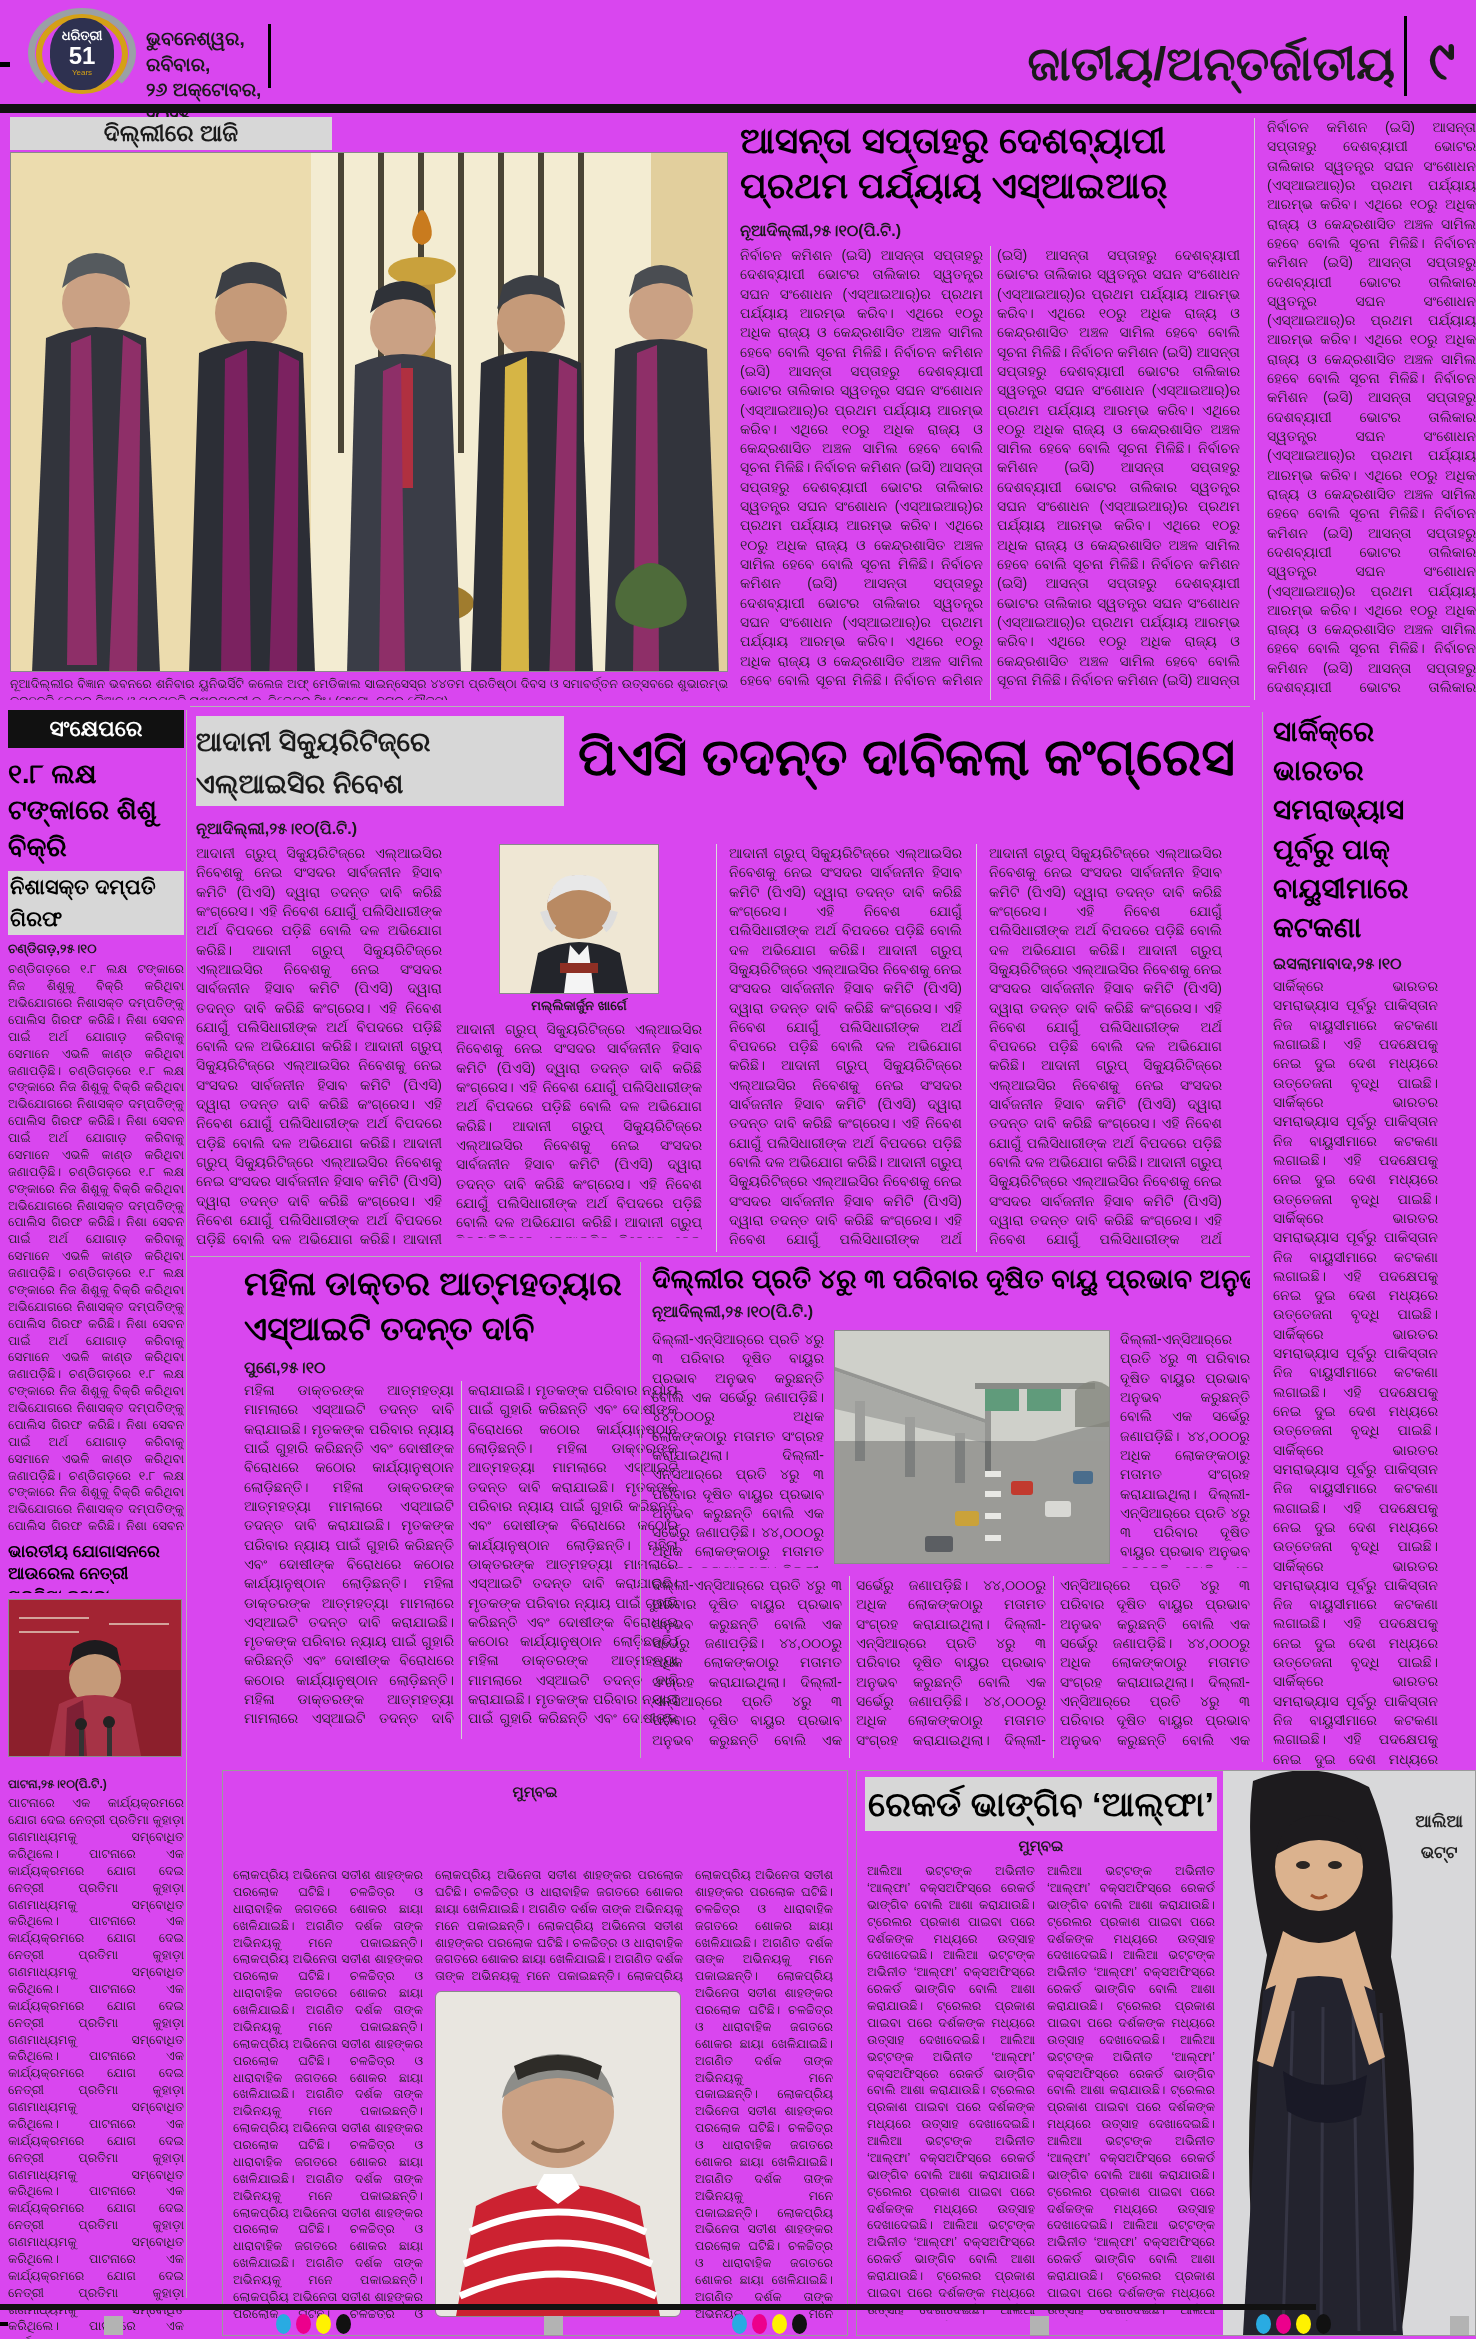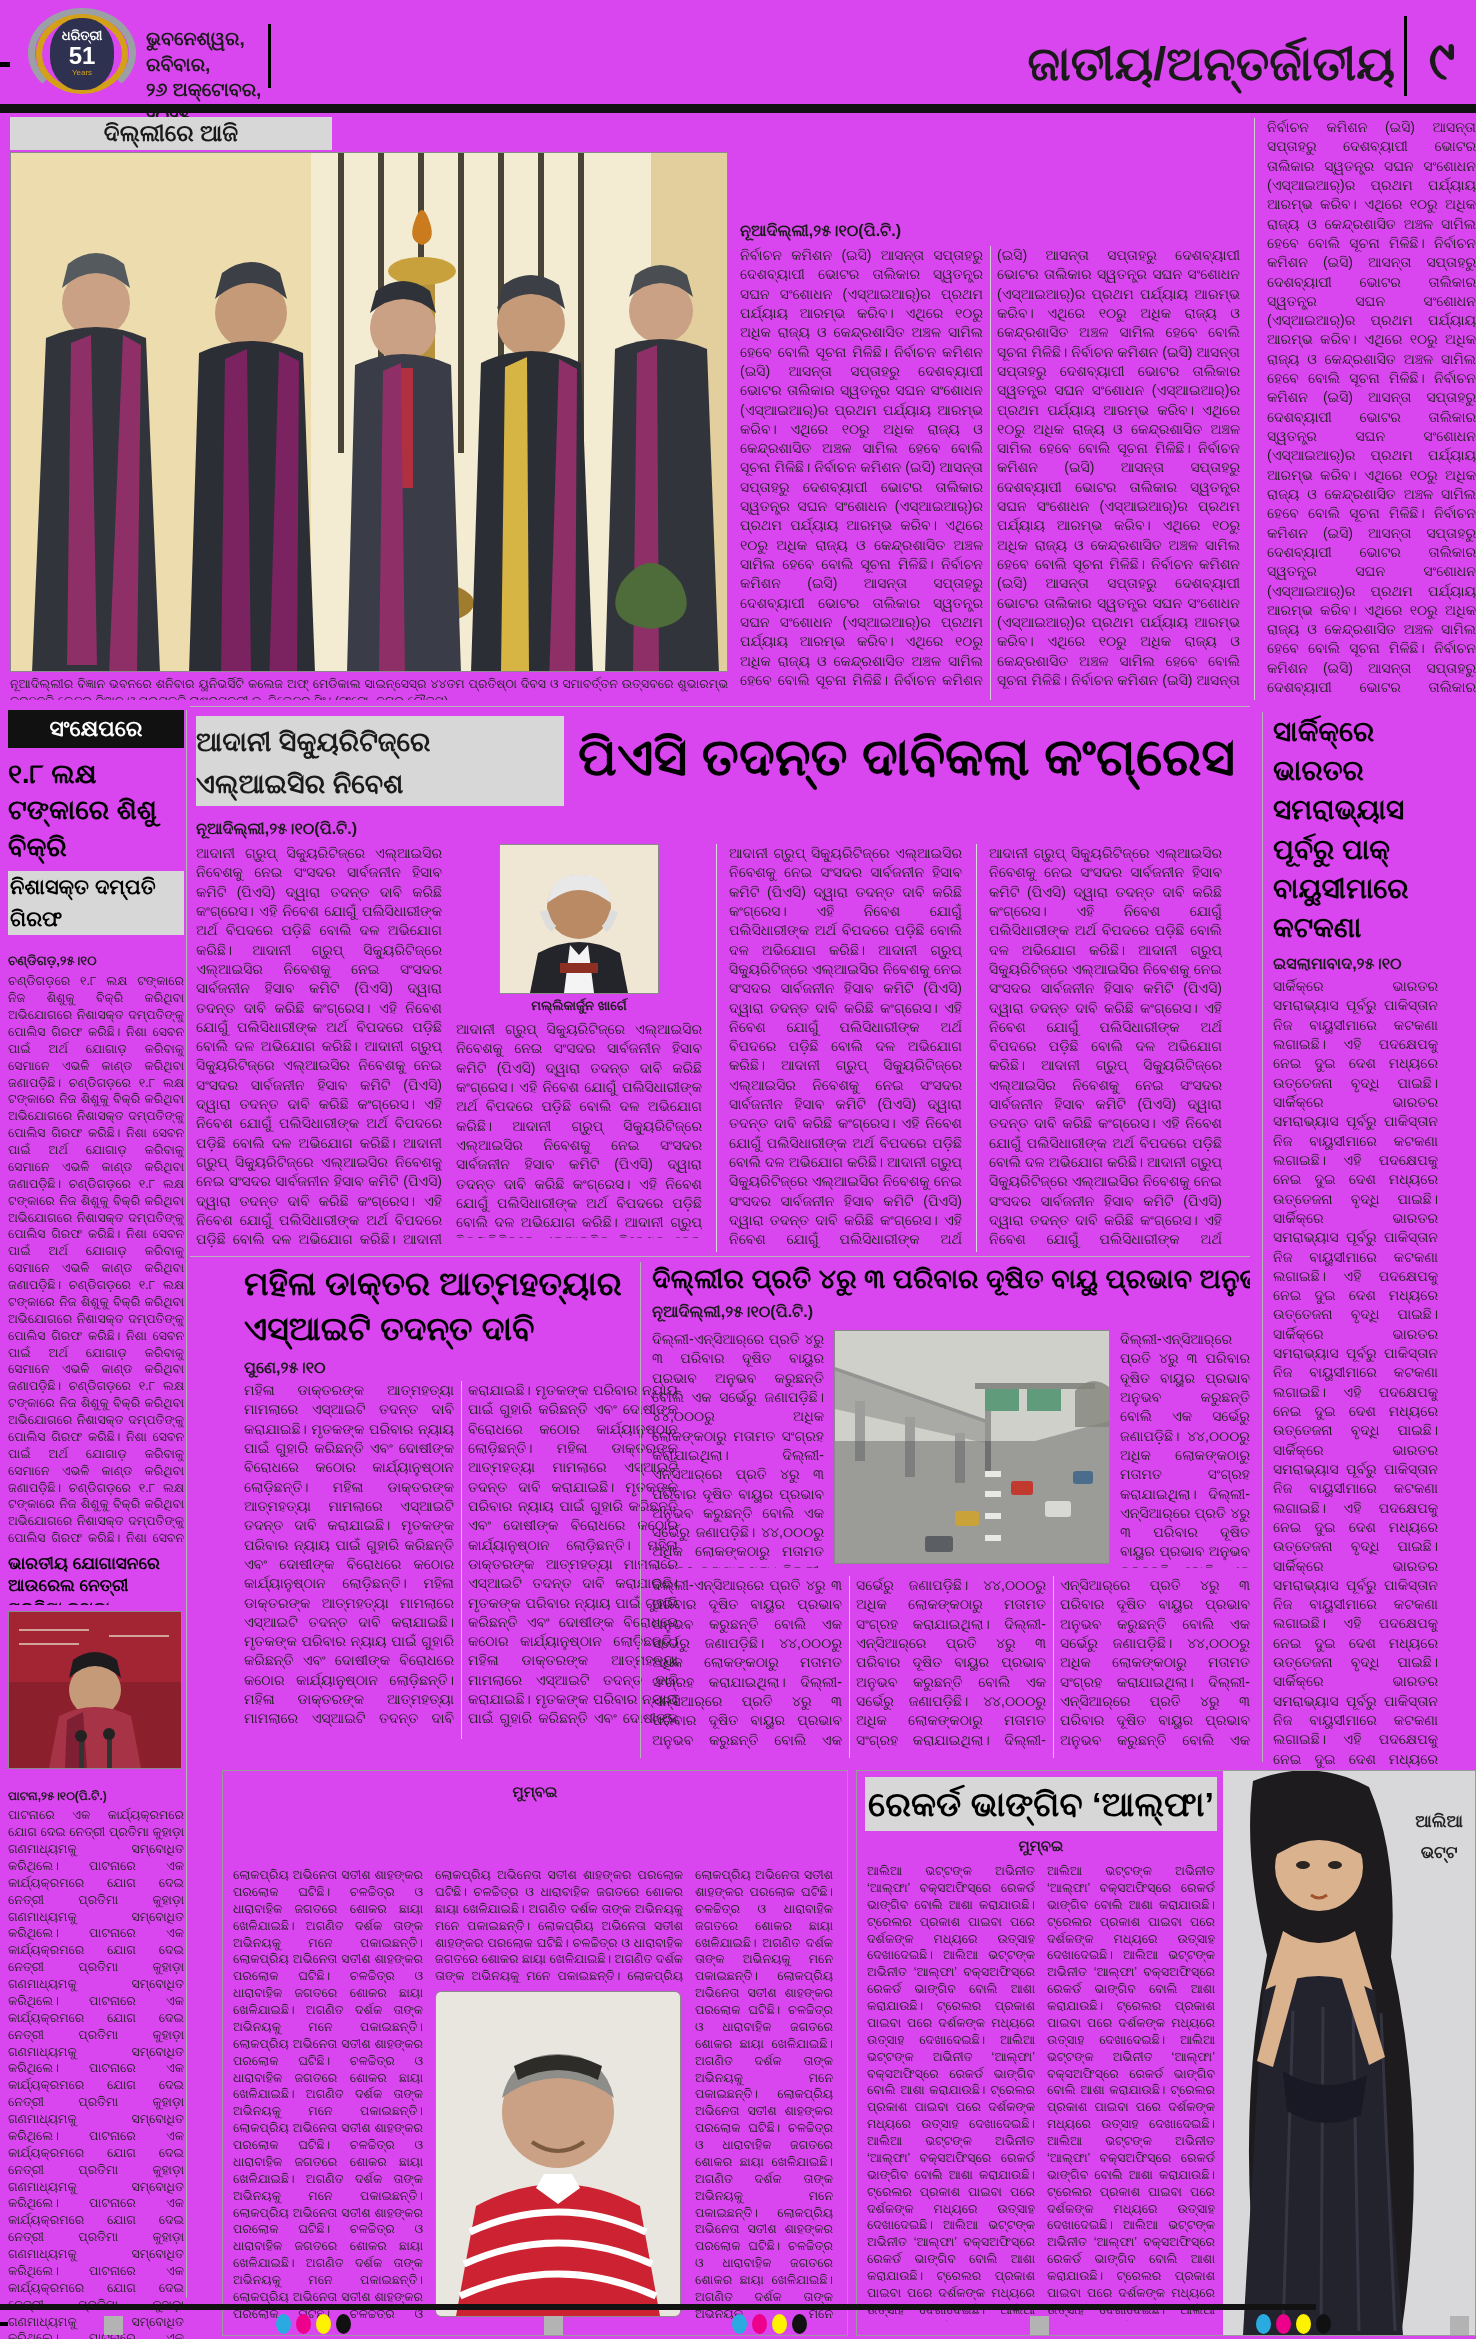--- a/index.html
+++ b/index.html
@@ -106,32 +106,33 @@
           <path d="M618 144 q32 -28 64 0 l-6 -22 q-26 -20 -52 0 z" fill="#4a4d52"></path>
         <path d="M604 196 q46 -20 92 0 l12 324 H594 z" fill="#32343c"></path>
         <path d="M626 200 l20 -8 2 328 h-26 z" fill="#8e2f68"></path>
       </g>
       <path d="M610 430 q30 -40 60 0 q20 40 -30 46 q-50 -6 -30 -46" fill="#4e6b3a"></path>
     </svg>
   </div>
   <div class="abs jt small-text" style="left:10px;top:676px;width:718px;height:24px;">ନୂଆଦିଲ୍ଲୀର ବିଜ୍ଞାନ ଭବନରେ ଶନିବାର ୟୁନିଭର୍ସିଟି କଲେଜ ଅଫ୍ ମେଡିକାଲ ସାଇନ୍ସେସ୍‌ର ୪୪ତମ ପ୍ରତିଷ୍ଠା ଦିବସ ଓ ସମାବର୍ତ୍ତନ ଉତ୍ସବରେ ଶୁଭାରମ୍ଭ କରୁଛନ୍ତି କେନ୍ଦ୍ର ବିଜ୍ଞାନ ଓ ପ୍ରଯୁକ୍ତି ରାଷ୍ଟ୍ରମନ୍ତ୍ରୀ ଡ. ଜିତେନ୍ଦ୍ର ସିଂ। (ଫଟୋ- ନଗର ଗୌତମ)</div>
 
   <div class="abs" style="left:740px;top:118px;width:736px;height:584px;">
+    <div class="headline" style="position:absolute;left:0;top:0;width:500px;font-size:36px;line-height:1.25;">ଆସନ୍ତା ସପ୍ତାହରୁ ଦେଶବ୍ୟାପୀ ପ୍ରଥମ ପର୍ଯ୍ୟାୟ ଏସ୍‌ଆଇଆର୍</div>
     <div class="dateline" style="position:absolute;left:0;top:104px;">ନୂଆଦିଲ୍ଲୀ,୨୫।୧୦(ପି.ଟି.)</div>
     <div class="abs jt body-text cols2" style="left:0;top:128px;width:500px;height:454px;">ନିର୍ବାଚନ କମିଶନ (ଇସି) ଆସନ୍ତା ସପ୍ତାହରୁ ଦେଶବ୍ୟାପୀ ଭୋଟର ତାଲିକାର ସ୍ୱତନ୍ତ୍ର ସଘନ ସଂଶୋଧନ (ଏସ୍‌ଆଇଆର୍)ର ପ୍ରଥମ ପର୍ଯ୍ୟାୟ ଆରମ୍ଭ କରିବ। ଏଥିରେ ୧୦ରୁ ଅଧିକ ରାଜ୍ୟ ଓ କେନ୍ଦ୍ରଶାସିତ ଅଞ୍ଚଳ ସାମିଲ ହେବେ ବୋଲି ସୂଚନା ମିଳିଛି। ନିର୍ବାଚନ କମିଶନ (ଇସି) ଆସନ୍ତା ସପ୍ତାହରୁ ଦେଶବ୍ୟାପୀ ଭୋଟର ତାଲିକାର ସ୍ୱତନ୍ତ୍ର ସଘନ ସଂଶୋଧନ (ଏସ୍‌ଆଇଆର୍)ର ପ୍ରଥମ ପର୍ଯ୍ୟାୟ ଆରମ୍ଭ କରିବ। ଏଥିରେ ୧୦ରୁ ଅଧିକ ରାଜ୍ୟ ଓ କେନ୍ଦ୍ରଶାସିତ ଅଞ୍ଚଳ ସାମିଲ ହେବେ ବୋଲି ସୂଚନା ମିଳିଛି। ନିର୍ବାଚନ କମିଶନ (ଇସି) ଆସନ୍ତା ସପ୍ତାହରୁ ଦେଶବ୍ୟାପୀ ଭୋଟର ତାଲିକାର ସ୍ୱତନ୍ତ୍ର ସଘନ ସଂଶୋଧନ (ଏସ୍‌ଆଇଆର୍)ର ପ୍ରଥମ ପର୍ଯ୍ୟାୟ ଆରମ୍ଭ କରିବ। ଏଥିରେ ୧୦ରୁ ଅଧିକ ରାଜ୍ୟ ଓ କେନ୍ଦ୍ରଶାସିତ ଅଞ୍ଚଳ ସାମିଲ ହେବେ ବୋଲି ସୂଚନା ମିଳିଛି। ନିର୍ବାଚନ କମିଶନ (ଇସି) ଆସନ୍ତା ସପ୍ତାହରୁ ଦେଶବ୍ୟାପୀ ଭୋଟର ତାଲିକାର ସ୍ୱତନ୍ତ୍ର ସଘନ ସଂଶୋଧନ (ଏସ୍‌ଆଇଆର୍)ର ପ୍ରଥମ ପର୍ଯ୍ୟାୟ ଆରମ୍ଭ କରିବ। ଏଥିରେ ୧୦ରୁ ଅଧିକ ରାଜ୍ୟ ଓ କେନ୍ଦ୍ରଶାସିତ ଅଞ୍ଚଳ ସାମିଲ ହେବେ ବୋଲି ସୂଚନା ମିଳିଛି। ନିର୍ବାଚନ କମିଶନ (ଇସି) ଆସନ୍ତା ସପ୍ତାହରୁ ଦେଶବ୍ୟାପୀ ଭୋଟର ତାଲିକାର ସ୍ୱତନ୍ତ୍ର ସଘନ ସଂଶୋଧନ (ଏସ୍‌ଆଇଆର୍)ର ପ୍ରଥମ ପର୍ଯ୍ୟାୟ ଆରମ୍ଭ କରିବ। ଏଥିରେ ୧୦ରୁ ଅଧିକ ରାଜ୍ୟ ଓ କେନ୍ଦ୍ରଶାସିତ ଅଞ୍ଚଳ ସାମିଲ ହେବେ ବୋଲି ସୂଚନା ମିଳିଛି। ନିର୍ବାଚନ କମିଶନ (ଇସି) ଆସନ୍ତା ସପ୍ତାହରୁ ଦେଶବ୍ୟାପୀ ଭୋଟର ତାଲିକାର ସ୍ୱତନ୍ତ୍ର ସଘନ ସଂଶୋଧନ (ଏସ୍‌ଆଇଆର୍)ର ପ୍ରଥମ ପର୍ଯ୍ୟାୟ ଆରମ୍ଭ କରିବ। ଏଥିରେ ୧୦ରୁ ଅଧିକ ରାଜ୍ୟ ଓ କେନ୍ଦ୍ରଶାସିତ ଅଞ୍ଚଳ ସାମିଲ ହେବେ ବୋଲି ସୂଚନା ମିଳିଛି। ନିର୍ବାଚନ କମିଶନ (ଇସି) ଆସନ୍ତା ସପ୍ତାହରୁ ଦେଶବ୍ୟାପୀ ଭୋଟର ତାଲିକାର ସ୍ୱତନ୍ତ୍ର ସଘନ ସଂଶୋଧନ (ଏସ୍‌ଆଇଆର୍)ର ପ୍ରଥମ ପର୍ଯ୍ୟାୟ ଆରମ୍ଭ କରିବ। ଏଥିରେ ୧୦ରୁ ଅଧିକ ରାଜ୍ୟ ଓ କେନ୍ଦ୍ରଶାସିତ ଅଞ୍ଚଳ ସାମିଲ ହେବେ ବୋଲି ସୂଚନା ମିଳିଛି। ନିର୍ବାଚନ କମିଶନ (ଇସି) ଆସନ୍ତା ସପ୍ତାହରୁ ଦେଶବ୍ୟାପୀ ଭୋଟର ତାଲିକାର ସ୍ୱତନ୍ତ୍ର ସଘନ ସଂଶୋଧନ (ଏସ୍‌ଆଇଆର୍)ର ପ୍ରଥମ ପର୍ଯ୍ୟାୟ ଆରମ୍ଭ କରିବ। ଏଥିରେ ୧୦ରୁ ଅଧିକ ରାଜ୍ୟ ଓ କେନ୍ଦ୍ରଶାସିତ ଅଞ୍ଚଳ ସାମିଲ ହେବେ ବୋଲି ସୂଚନା ମିଳିଛି। ନିର୍ବାଚନ କମିଶନ (ଇସି) ଆସନ୍ତା ସପ୍ତାହରୁ ଦେଶବ୍ୟାପୀ ଭୋଟର ତାଲିକାର ସ୍ୱତନ୍ତ୍ର ସଘନ ସଂଶୋଧନ (ଏସ୍‌ଆଇଆର୍)ର ପ୍ରଥମ ପର୍ଯ୍ୟାୟ ଆରମ୍ଭ କରିବ। ଏଥିରେ ୧୦ରୁ ଅଧିକ ରାଜ୍ୟ ଓ କେନ୍ଦ୍ରଶାସିତ ଅଞ୍ଚଳ ସାମିଲ ହେବେ ବୋଲି ସୂଚନା ମିଳିଛି। ନିର୍ବାଚନ କମିଶନ (ଇସି) ଆସନ୍ତା ସପ୍ତାହରୁ ଦେଶବ୍ୟାପୀ ଭୋଟର ତାଲିକାର ସ୍ୱତନ୍ତ୍ର ସଘନ ସଂଶୋଧନ (ଏସ୍‌ଆଇଆର୍)ର ପ୍ରଥମ ପର୍ଯ୍ୟାୟ ଆରମ୍ଭ କରିବ। ଏଥିରେ ୧୦ରୁ ଅଧିକ ରାଜ୍ୟ ଓ କେନ୍ଦ୍ରଶାସିତ ଅଞ୍ଚଳ ସାମିଲ ହେବେ ବୋଲି ସୂଚନା ମିଳିଛି। ନିର୍ବାଚନ କମିଶନ (ଇସି) ଆସନ୍ତା ସପ୍ତାହରୁ ଦେଶବ୍ୟାପୀ ଭୋଟର ତାଲିକାର ସ୍ୱତନ୍ତ୍ର ସଘନ ସଂଶୋଧନ (ଏସ୍‌ଆଇଆର୍)ର ପ୍ରଥମ ପର୍ଯ୍ୟାୟ ଆରମ୍ଭ କରିବ। ଏଥିରେ ୧୦ରୁ ଅଧିକ ରାଜ୍ୟ ଓ କେନ୍ଦ୍ରଶାସିତ ଅଞ୍ଚଳ ସାମିଲ ହେବେ ବୋଲି ସୂଚନା ମିଳିଛି। ନିର୍ବାଚନ କମିଶନ (ଇସି) ଆସନ୍ତା ସପ୍ତାହରୁ ଦେଶବ୍ୟାପୀ ଭୋଟର ତାଲିକାର ସ୍ୱତନ୍ତ୍ର ସଘନ ସଂଶୋଧନ (ଏସ୍‌ଆଇଆର୍)ର ପ୍ରଥମ ପର୍ଯ୍ୟାୟ ଆରମ୍ଭ କରିବ। ଏଥିରେ ୧୦ରୁ ଅଧିକ ରାଜ୍ୟ ଓ କେନ୍ଦ୍ରଶାସିତ ଅଞ୍ଚଳ ସାମିଲ ହେବେ ବୋଲି ସୂଚନା ମିଳିଛି। ନିର୍ବାଚନ କମିଶନ (ଇସି) ଆସନ୍ତା ସପ୍ତାହରୁ ଦେଶବ୍ୟାପୀ ଭୋଟର ତାଲିକାର ସ୍ୱତନ୍ତ୍ର ସଘନ ସଂଶୋଧନ (ଏସ୍‌ଆଇଆର୍)ର ପ୍ରଥମ ପର୍ଯ୍ୟାୟ ଆରମ୍ଭ କରିବ। ଏଥିରେ ୧୦ରୁ ଅଧିକ ରାଜ୍ୟ ଓ କେନ୍ଦ୍ରଶାସିତ ଅଞ୍ଚଳ ସାମିଲ ହେବେ ବୋଲି ସୂଚନା ମିଳିଛି। ନିର୍ବାଚନ କମିଶନ (ଇସି) ଆସନ୍ତା ସପ୍ତାହରୁ ଦେଶବ୍ୟାପୀ ଭୋଟର ତାଲିକାର ସ୍ୱତନ୍ତ୍ର ସଘନ ସଂଶୋଧନ (ଏସ୍‌ଆଇଆର୍)ର ପ୍ରଥମ ପର୍ଯ୍ୟାୟ ଆରମ୍ଭ କରିବ। ଏଥିରେ ୧୦ରୁ ଅଧିକ ରାଜ୍ୟ ଓ କେନ୍ଦ୍ରଶାସିତ ଅଞ୍ଚଳ ସାମିଲ ହେବେ ବୋଲି ସୂଚନା ମିଳିଛି। ନିର୍ବାଚନ କମିଶନ (ଇସି) ଆସନ୍ତା ସପ୍ତାହରୁ ଦେଶବ୍ୟାପୀ ଭୋଟର ତାଲିକାର ସ୍ୱତନ୍ତ୍ର ସଘନ ସଂଶୋଧନ (ଏସ୍‌ଆଇଆର୍)ର ପ୍ରଥମ ପର୍ଯ୍ୟାୟ ଆରମ୍ଭ କରିବ। ଏଥିରେ ୧୦ରୁ ଅଧିକ ରାଜ୍ୟ ଓ କେନ୍ଦ୍ରଶାସିତ ଅଞ୍ଚଳ ସାମିଲ ହେବେ ବୋଲି ସୂଚନା ମିଳିଛି। ନିର୍ବାଚନ କମିଶନ (ଇସି) ଆସନ୍ତା ସପ୍ତାହରୁ ଦେଶବ୍ୟାପୀ ଭୋଟର ତାଲିକାର ସ୍ୱତନ୍ତ୍ର ସଘନ ସଂଶୋଧନ (ଏସ୍‌ଆଇଆର୍)ର ପ୍ରଥମ ପର୍ଯ୍ୟାୟ ଆରମ୍ଭ କରିବ। ଏଥିରେ ୧୦ରୁ ଅଧିକ ରାଜ୍ୟ ଓ କେନ୍ଦ୍ରଶାସିତ ଅଞ୍ଚଳ ସାମିଲ ହେବେ ବୋଲି ସୂଚନା ମିଳିଛି।</div>
     <div class="abs jt body-text" style="left:514px;top:0;width:222px;height:582px;border-left:1px solid #d0d0d0;padding-left:12px;">ନିର୍ବାଚନ କମିଶନ (ଇସି) ଆସନ୍ତା ସପ୍ତାହରୁ ଦେଶବ୍ୟାପୀ ଭୋଟର ତାଲିକାର ସ୍ୱତନ୍ତ୍ର ସଘନ ସଂଶୋଧନ (ଏସ୍‌ଆଇଆର୍)ର ପ୍ରଥମ ପର୍ଯ୍ୟାୟ ଆରମ୍ଭ କରିବ। ଏଥିରେ ୧୦ରୁ ଅଧିକ ରାଜ୍ୟ ଓ କେନ୍ଦ୍ରଶାସିତ ଅଞ୍ଚଳ ସାମିଲ ହେବେ ବୋଲି ସୂଚନା ମିଳିଛି। ନିର୍ବାଚନ କମିଶନ (ଇସି) ଆସନ୍ତା ସପ୍ତାହରୁ ଦେଶବ୍ୟାପୀ ଭୋଟର ତାଲିକାର ସ୍ୱତନ୍ତ୍ର ସଘନ ସଂଶୋଧନ (ଏସ୍‌ଆଇଆର୍)ର ପ୍ରଥମ ପର୍ଯ୍ୟାୟ ଆରମ୍ଭ କରିବ। ଏଥିରେ ୧୦ରୁ ଅଧିକ ରାଜ୍ୟ ଓ କେନ୍ଦ୍ରଶାସିତ ଅଞ୍ଚଳ ସାମିଲ ହେବେ ବୋଲି ସୂଚନା ମିଳିଛି। ନିର୍ବାଚନ କମିଶନ (ଇସି) ଆସନ୍ତା ସପ୍ତାହରୁ ଦେଶବ୍ୟାପୀ ଭୋଟର ତାଲିକାର ସ୍ୱତନ୍ତ୍ର ସଘନ ସଂଶୋଧନ (ଏସ୍‌ଆଇଆର୍)ର ପ୍ରଥମ ପର୍ଯ୍ୟାୟ ଆରମ୍ଭ କରିବ। ଏଥିରେ ୧୦ରୁ ଅଧିକ ରାଜ୍ୟ ଓ କେନ୍ଦ୍ରଶାସିତ ଅଞ୍ଚଳ ସାମିଲ ହେବେ ବୋଲି ସୂଚନା ମିଳିଛି। ନିର୍ବାଚନ କମିଶନ (ଇସି) ଆସନ୍ତା ସପ୍ତାହରୁ ଦେଶବ୍ୟାପୀ ଭୋଟର ତାଲିକାର ସ୍ୱତନ୍ତ୍ର ସଘନ ସଂଶୋଧନ (ଏସ୍‌ଆଇଆର୍)ର ପ୍ରଥମ ପର୍ଯ୍ୟାୟ ଆରମ୍ଭ କରିବ। ଏଥିରେ ୧୦ରୁ ଅଧିକ ରାଜ୍ୟ ଓ କେନ୍ଦ୍ରଶାସିତ ଅଞ୍ଚଳ ସାମିଲ ହେବେ ବୋଲି ସୂଚନା ମିଳିଛି। ନିର୍ବାଚନ କମିଶନ (ଇସି) ଆସନ୍ତା ସପ୍ତାହରୁ ଦେଶବ୍ୟାପୀ ଭୋଟର ତାଲିକାର ସ୍ୱତନ୍ତ୍ର ସଘନ ସଂଶୋଧନ (ଏସ୍‌ଆଇଆର୍)ର ପ୍ରଥମ ପର୍ଯ୍ୟାୟ ଆରମ୍ଭ କରିବ। ଏଥିରେ ୧୦ରୁ ଅଧିକ ରାଜ୍ୟ ଓ କେନ୍ଦ୍ରଶାସିତ ଅଞ୍ଚଳ ସାମିଲ ହେବେ ବୋଲି ସୂଚନା ମିଳିଛି। ନିର୍ବାଚନ କମିଶନ (ଇସି) ଆସନ୍ତା ସପ୍ତାହରୁ ଦେଶବ୍ୟାପୀ ଭୋଟର ତାଲିକାର ସ୍ୱତନ୍ତ୍ର ସଘନ ସଂଶୋଧନ (ଏସ୍‌ଆଇଆର୍)ର ପ୍ରଥମ ପର୍ଯ୍ୟାୟ ଆରମ୍ଭ କରିବ। ଏଥିରେ ୧୦ରୁ ଅଧିକ ରାଜ୍ୟ ଓ କେନ୍ଦ୍ରଶାସିତ ଅଞ୍ଚଳ ସାମିଲ ହେବେ ବୋଲି ସୂଚନା ମିଳିଛି। ନିର୍ବାଚନ କମିଶନ (ଇସି) ଆସନ୍ତା ସପ୍ତାହରୁ ଦେଶବ୍ୟାପୀ ଭୋଟର ତାଲିକାର ସ୍ୱତନ୍ତ୍ର ସଘନ ସଂଶୋଧନ (ଏସ୍‌ଆଇଆର୍)ର ପ୍ରଥମ ପର୍ଯ୍ୟାୟ ଆରମ୍ଭ କରିବ। ଏଥିରେ ୧୦ରୁ ଅଧିକ ରାଜ୍ୟ ଓ କେନ୍ଦ୍ରଶାସିତ ଅଞ୍ଚଳ ସାମିଲ ହେବେ ବୋଲି ସୂଚନା ମିଳିଛି। ନିର୍ବାଚନ କମିଶନ (ଇସି) ଆସନ୍ତା ସପ୍ତାହରୁ ଦେଶବ୍ୟାପୀ ଭୋଟର ତାଲିକାର ସ୍ୱତନ୍ତ୍ର ସଘନ ସଂଶୋଧନ (ଏସ୍‌ଆଇଆର୍)ର ପ୍ରଥମ ପର୍ଯ୍ୟାୟ ଆରମ୍ଭ କରିବ। ଏଥିରେ ୧୦ରୁ ଅଧିକ ରାଜ୍ୟ ଓ କେନ୍ଦ୍ରଶାସିତ ଅଞ୍ଚଳ ସାମିଲ ହେବେ ବୋଲି ସୂଚନା ମିଳିଛି। ନିର୍ବାଚନ କମିଶନ (ଇସି) ଆସନ୍ତା ସପ୍ତାହରୁ ଦେଶବ୍ୟାପୀ ଭୋଟର ତାଲିକାର ସ୍ୱତନ୍ତ୍ର ସଘନ ସଂଶୋଧନ (ଏସ୍‌ଆଇଆର୍)ର ପ୍ରଥମ ପର୍ଯ୍ୟାୟ ଆରମ୍ଭ କରିବ। ଏଥିରେ ୧୦ରୁ ଅଧିକ ରାଜ୍ୟ ଓ କେନ୍ଦ୍ରଶାସିତ ଅଞ୍ଚଳ ସାମିଲ ହେବେ ବୋଲି ସୂଚନା ମିଳିଛି। ନିର୍ବାଚନ କମିଶନ (ଇସି) ଆସନ୍ତା ସପ୍ତାହରୁ ଦେଶବ୍ୟାପୀ ଭୋଟର ତାଲିକାର ସ୍ୱତନ୍ତ୍ର ସଘନ ସଂଶୋଧନ (ଏସ୍‌ଆଇଆର୍)ର ପ୍ରଥମ ପର୍ଯ୍ୟାୟ ଆରମ୍ଭ କରିବ। ଏଥିରେ ୧୦ରୁ ଅଧିକ ରାଜ୍ୟ ଓ କେନ୍ଦ୍ରଶାସିତ ଅଞ୍ଚଳ ସାମିଲ ହେବେ ବୋଲି ସୂଚନା ମିଳିଛି। ନିର୍ବାଚନ କମିଶନ (ଇସି) ଆସନ୍ତା ସପ୍ତାହରୁ ଦେଶବ୍ୟାପୀ ଭୋଟର ତାଲିକାର ସ୍ୱତନ୍ତ୍ର ସଘନ ସଂଶୋଧନ (ଏସ୍‌ଆଇଆର୍)ର ପ୍ରଥମ ପର୍ଯ୍ୟାୟ ଆରମ୍ଭ କରିବ। ଏଥିରେ ୧୦ରୁ ଅଧିକ ରାଜ୍ୟ ଓ କେନ୍ଦ୍ରଶାସିତ ଅଞ୍ଚଳ ସାମିଲ ହେବେ ବୋଲି ସୂଚନା ମିଳିଛି। ନିର୍ବାଚନ କମିଶନ (ଇସି) ଆସନ୍ତା ସପ୍ତାହରୁ ଦେଶବ୍ୟାପୀ ଭୋଟର ତାଲିକାର ସ୍ୱତନ୍ତ୍ର ସଘନ ସଂଶୋଧନ (ଏସ୍‌ଆଇଆର୍)ର ପ୍ରଥମ ପର୍ଯ୍ୟାୟ ଆରମ୍ଭ କରିବ। ଏଥିରେ ୧୦ରୁ ଅଧିକ ରାଜ୍ୟ ଓ କେନ୍ଦ୍ରଶାସିତ ଅଞ୍ଚଳ ସାମିଲ ହେବେ ବୋଲି ସୂଚନା ମିଳିଛି। ନିର୍ବାଚନ କମିଶନ (ଇସି) ଆସନ୍ତା ସପ୍ତାହରୁ ଦେଶବ୍ୟାପୀ ଭୋଟର ତାଲିକାର ସ୍ୱତନ୍ତ୍ର ସଘନ ସଂଶୋଧନ (ଏସ୍‌ଆଇଆର୍)ର ପ୍ରଥମ ପର୍ଯ୍ୟାୟ ଆରମ୍ଭ କରିବ। ଏଥିରେ ୧୦ରୁ ଅଧିକ ରାଜ୍ୟ ଓ କେନ୍ଦ୍ରଶାସିତ ଅଞ୍ଚଳ ସାମିଲ ହେବେ ବୋଲି ସୂଚନା ମିଳିଛି। ନିର୍ବାଚନ କମିଶନ (ଇସି) ଆସନ୍ତା ସପ୍ତାହରୁ ଦେଶବ୍ୟାପୀ ଭୋଟର ତାଲିକାର ସ୍ୱତନ୍ତ୍ର ସଘନ ସଂଶୋଧନ (ଏସ୍‌ଆଇଆର୍)ର ପ୍ରଥମ ପର୍ଯ୍ୟାୟ ଆରମ୍ଭ କରିବ। ଏଥିରେ ୧୦ରୁ ଅଧିକ ରାଜ୍ୟ ଓ କେନ୍ଦ୍ରଶାସିତ ଅଞ୍ଚଳ ସାମିଲ ହେବେ ବୋଲି ସୂଚନା ମିଳିଛି।</div>
   </div>
 
   <div class="abs hrule" style="left:190px;top:706px;width:1060px;"></div>
 
   <div class="abs" style="left:8px;top:710px;width:176px;height:1590px;">
     <div style="background:#111;color:#fff;font-weight:bold;font-size:22px;text-align:center;height:38px;line-height:38px;">ସଂକ୍ଷେପରେ</div>
     <div class="headline" style="font-size:27px;line-height:1.35;margin-top:8px;">୧.୮ ଲକ୍ଷ ଟଙ୍କାରେ ଶିଶୁ ବିକ୍ରି</div>
     <div class="gray-box headline" style="font-size:21px;line-height:32px;margin-top:6px;padding-left:2px;">ନିଶାସକ୍ତ ଦମ୍ପତି ଗିରଫ</div>
-    <div class="dateline" style="margin-top:18px;font-size:13px;">ଚଣ୍ଡିଗଡ଼,୨୫।୧୦</div>
+    <div class="dateline" style="margin-top:6px;font-size:13px;">ଚଣ୍ଡିଗଡ଼,୨୫।୧୦</div>
     <div class="jt small-text" style="height:570px;">ଚଣ୍ଡିଗଡ଼ରେ ୧.୮ ଲକ୍ଷ ଟଙ୍କାରେ ନିଜ ଶିଶୁକୁ ବିକ୍ରି କରିଥିବା ଅଭିଯୋଗରେ ନିଶାସକ୍ତ ଦମ୍ପତିଙ୍କୁ ପୋଲିସ ଗିରଫ କରିଛି। ନିଶା ସେବନ ପାଇଁ ଅର୍ଥ ଯୋଗାଡ଼ କରିବାକୁ ସେମାନେ ଏଭଳି କାଣ୍ଡ କରିଥିବା ଜଣାପଡ଼ିଛି। ଚଣ୍ଡିଗଡ଼ରେ ୧.୮ ଲକ୍ଷ ଟଙ୍କାରେ ନିଜ ଶିଶୁକୁ ବିକ୍ରି କରିଥିବା ଅଭିଯୋଗରେ ନିଶାସକ୍ତ ଦମ୍ପତିଙ୍କୁ ପୋଲିସ ଗିରଫ କରିଛି। ନିଶା ସେବନ ପାଇଁ ଅର୍ଥ ଯୋଗାଡ଼ କରିବାକୁ ସେମାନେ ଏଭଳି କାଣ୍ଡ କରିଥିବା ଜଣାପଡ଼ିଛି। ଚଣ୍ଡିଗଡ଼ରେ ୧.୮ ଲକ୍ଷ ଟଙ୍କାରେ ନିଜ ଶିଶୁକୁ ବିକ୍ରି କରିଥିବା ଅଭିଯୋଗରେ ନିଶାସକ୍ତ ଦମ୍ପତିଙ୍କୁ ପୋଲିସ ଗିରଫ କରିଛି। ନିଶା ସେବନ ପାଇଁ ଅର୍ଥ ଯୋଗାଡ଼ କରିବାକୁ ସେମାନେ ଏଭଳି କାଣ୍ଡ କରିଥିବା ଜଣାପଡ଼ିଛି। ଚଣ୍ଡିଗଡ଼ରେ ୧.୮ ଲକ୍ଷ ଟଙ୍କାରେ ନିଜ ଶିଶୁକୁ ବିକ୍ରି କରିଥିବା ଅଭିଯୋଗରେ ନିଶାସକ୍ତ ଦମ୍ପତିଙ୍କୁ ପୋଲିସ ଗିରଫ କରିଛି। ନିଶା ସେବନ ପାଇଁ ଅର୍ଥ ଯୋଗାଡ଼ କରିବାକୁ ସେମାନେ ଏଭଳି କାଣ୍ଡ କରିଥିବା ଜଣାପଡ଼ିଛି। ଚଣ୍ଡିଗଡ଼ରେ ୧.୮ ଲକ୍ଷ ଟଙ୍କାରେ ନିଜ ଶିଶୁକୁ ବିକ୍ରି କରିଥିବା ଅଭିଯୋଗରେ ନିଶାସକ୍ତ ଦମ୍ପତିଙ୍କୁ ପୋଲିସ ଗିରଫ କରିଛି। ନିଶା ସେବନ ପାଇଁ ଅର୍ଥ ଯୋଗାଡ଼ କରିବାକୁ ସେମାନେ ଏଭଳି କାଣ୍ଡ କରିଥିବା ଜଣାପଡ଼ିଛି। ଚଣ୍ଡିଗଡ଼ରେ ୧.୮ ଲକ୍ଷ ଟଙ୍କାରେ ନିଜ ଶିଶୁକୁ ବିକ୍ରି କରିଥିବା ଅଭିଯୋଗରେ ନିଶାସକ୍ତ ଦମ୍ପତିଙ୍କୁ ପୋଲିସ ଗିରଫ କରିଛି। ନିଶା ସେବନ ପାଇଁ ଅର୍ଥ ଯୋଗାଡ଼ କରିବାକୁ ସେମାନେ ଏଭଳି କାଣ୍ଡ କରିଥିବା ଜଣାପଡ଼ିଛି। ଚଣ୍ଡିଗଡ଼ରେ ୧.୮ ଲକ୍ଷ ଟଙ୍କାରେ ନିଜ ଶିଶୁକୁ ବିକ୍ରି କରିଥିବା ଅଭିଯୋଗରେ ନିଶାସକ୍ତ ଦମ୍ପତିଙ୍କୁ ପୋଲିସ ଗିରଫ କରିଛି। ନିଶା ସେବନ ପାଇଁ ଅର୍ଥ ଯୋଗାଡ଼ କରିବାକୁ ସେମାନେ ଏଭଳି କାଣ୍ଡ କରିଥିବା ଜଣାପଡ଼ିଛି। ଚଣ୍ଡିଗଡ଼ରେ ୧.୮ ଲକ୍ଷ ଟଙ୍କାରେ ନିଜ ଶିଶୁକୁ ବିକ୍ରି କରିଥିବା ଅଭିଯୋଗରେ ନିଶାସକ୍ତ ଦମ୍ପତିଙ୍କୁ ପୋଲିସ ଗିରଫ କରିଛି। ନିଶା ସେବନ ପାଇଁ ଅର୍ଥ ଯୋଗାଡ଼ କରିବାକୁ ସେମାନେ ଏଭଳି କାଣ୍ଡ କରିଥିବା ଜଣାପଡ଼ିଛି। ଚଣ୍ଡିଗଡ଼ରେ ୧.୮ ଲକ୍ଷ ଟଙ୍କାରେ ନିଜ ଶିଶୁକୁ ବିକ୍ରି କରିଥିବା ଅଭିଯୋଗରେ ନିଶାସକ୍ତ ଦମ୍ପତିଙ୍କୁ ପୋଲିସ ଗିରଫ କରିଛି। ନିଶା ସେବନ ପାଇଁ ଅର୍ଥ ଯୋଗାଡ଼ କରିବାକୁ ସେମାନେ ଏଭଳି କାଣ୍ଡ କରିଥିବା ଜଣାପଡ଼ିଛି। ଚଣ୍ଡିଗଡ଼ରେ ୧.୮ ଲକ୍ଷ ଟଙ୍କାରେ ନିଜ ଶିଶୁକୁ ବିକ୍ରି କରିଥିବା ଅଭିଯୋଗରେ ନିଶାସକ୍ତ ଦମ୍ପତିଙ୍କୁ ପୋଲିସ ଗିରଫ କରିଛି। ନିଶା ସେବନ ପାଇଁ ଅର୍ଥ ଯୋଗାଡ଼ କରିବାକୁ ସେମାନେ ଏଭଳି କାଣ୍ଡ କରିଥିବା ଜଣାପଡ଼ିଛି। ଚଣ୍ଡିଗଡ଼ରେ ୧.୮ ଲକ୍ଷ ଟଙ୍କାରେ ନିଜ ଶିଶୁକୁ ବିକ୍ରି କରିଥିବା ଅଭିଯୋଗରେ ନିଶାସକ୍ତ ଦମ୍ପତିଙ୍କୁ ପୋଲିସ ଗିରଫ କରିଛି। ନିଶା ସେବନ ପାଇଁ ଅର୍ଥ ଯୋଗାଡ଼ କରିବାକୁ ସେମାନେ ଏଭଳି କାଣ୍ଡ କରିଥିବା ଜଣାପଡ଼ିଛି। ଚଣ୍ଡିଗଡ଼ରେ ୧.୮ ଲକ୍ଷ ଟଙ୍କାରେ ନିଜ ଶିଶୁକୁ ବିକ୍ରି କରିଥିବା ଅଭିଯୋଗରେ ନିଶାସକ୍ତ ଦମ୍ପତିଙ୍କୁ ପୋଲିସ ଗିରଫ କରିଛି। ନିଶା ସେବନ ପାଇଁ ଅର୍ଥ ଯୋଗାଡ଼ କରିବାକୁ ସେମାନେ ଏଭଳି କାଣ୍ଡ କରିଥିବା ଜଣାପଡ଼ିଛି। ଚଣ୍ଡିଗଡ଼ରେ ୧.୮ ଲକ୍ଷ ଟଙ୍କାରେ ନିଜ ଶିଶୁକୁ ବିକ୍ରି କରିଥିବା ଅଭିଯୋଗରେ ନିଶାସକ୍ତ ଦମ୍ପତିଙ୍କୁ ପୋଲିସ ଗିରଫ କରିଛି। ନିଶା ସେବନ ପାଇଁ ଅର୍ଥ ଯୋଗାଡ଼ କରିବାକୁ ସେମାନେ ଏଭଳି କାଣ୍ଡ କରିଥିବା ଜଣାପଡ଼ିଛି। ଚଣ୍ଡିଗଡ଼ରେ ୧.୮ ଲକ୍ଷ ଟଙ୍କାରେ ନିଜ ଶିଶୁକୁ ବିକ୍ରି କରିଥିବା ଅଭିଯୋଗରେ ନିଶାସକ୍ତ ଦମ୍ପତିଙ୍କୁ ପୋଲିସ ଗିରଫ କରିଛି। ନିଶା ସେବନ ପାଇଁ ଅର୍ଥ ଯୋଗାଡ଼ କରିବାକୁ ସେମାନେ ଏଭଳି କାଣ୍ଡ କରିଥିବା ଜଣାପଡ଼ିଛି।</div>
     <div class="headline" style="font-size:17px;line-height:1.3;margin-top:10px;height:52px;overflow:hidden;">ଭାରତୀୟ ଯୋଗାସନରେ ଆଉରେଲ ନେତ୍ରୀ ପ୍ରତିମା କୁହାଡ଼ା</div>
     <div class="photo-frame" style="width:174px;height:158px;margin-top:6px;">
       <svg width="172" height="156" viewBox="0 0 172 156">
         <rect width="172" height="156" fill="#8c1f2c"></rect>
         <rect x="0" y="0" width="172" height="70" fill="#a32433"></rect>
         <g stroke="#e8d9c8" stroke-width="2" opacity="0.7">
           <line x1="10" y1="18" x2="80" y2="18"></line>
             <line x1="10" y1="32" x2="70" y2="32"></line>
             <line x1="100" y1="24" x2="160" y2="24"></line>

